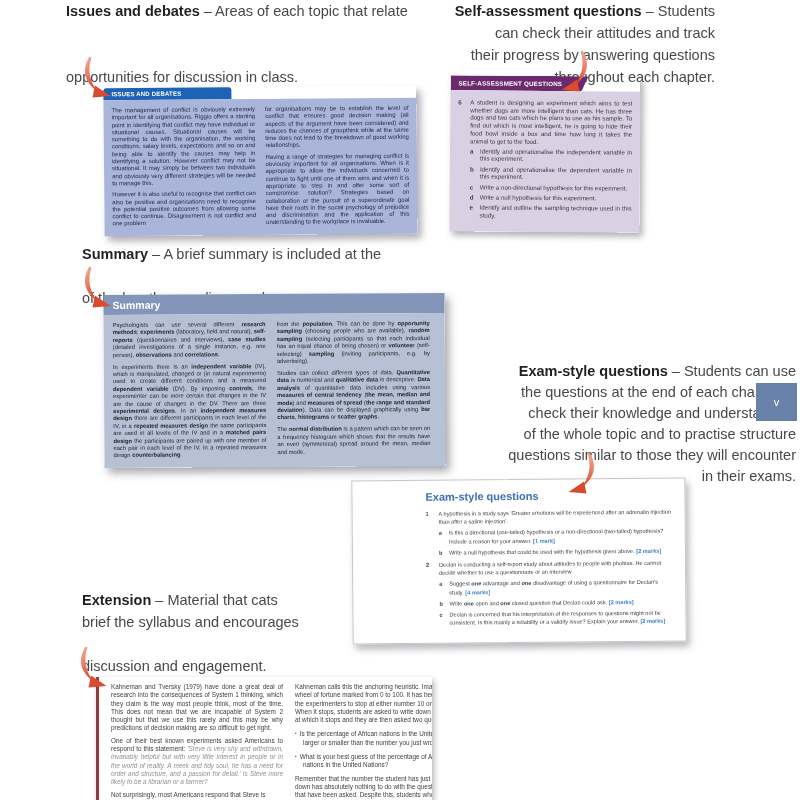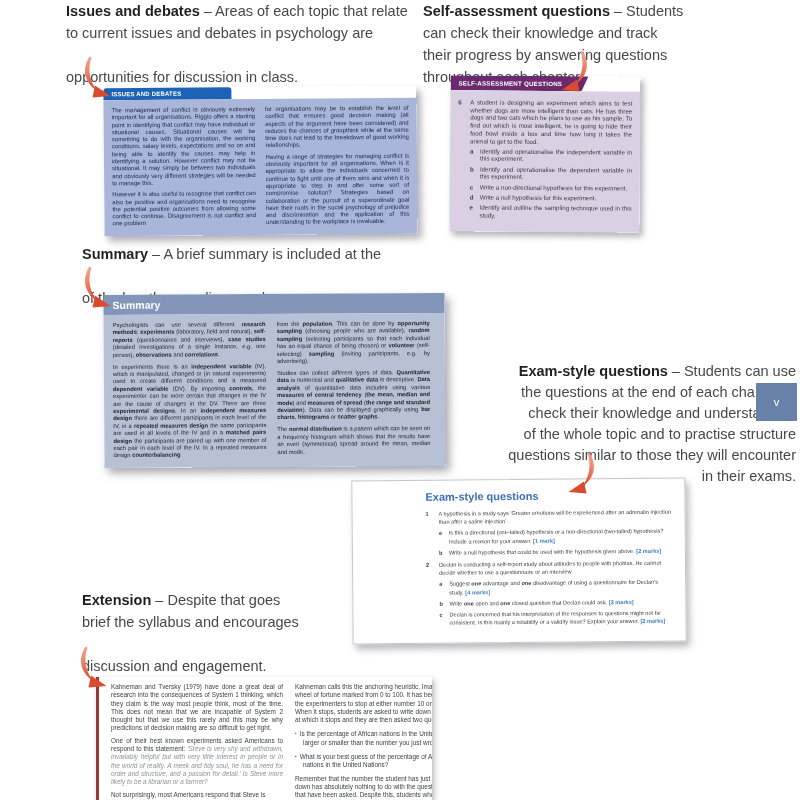--- a/index.html
+++ b/index.html
@@ -3,21 +3,21 @@
 <meta charset="utf-8">
 <style>
   html,body{margin:0;padding:0;}
   body{width:800px;height:800px;background:#ffffff;font-family:"Liberation Sans","DejaVu Sans",sans-serif;}
   #canvas{position:relative;width:800px;height:800px;overflow:hidden;background:#fff;}
 
   
   .ann{position:absolute;font-size:14.5px;line-height:22px;color:#47484a;z-index:1;}
   .ann b{color:#1f2021;font-weight:700;}
   #ann-issues{left:66px;top:0px;width:368px;}
-  #ann-saq{left:423px;top:0px;width:292px;}
+  #ann-saq{left:423px;top:0px;width:292px;text-align:right;}
   #ann-summary{left:82px;top:243px;width:340px;}
   #ann-exam{left:496px;top:361px;width:300px;line-height:21px;text-align:right;}
   #ann-extension{left:82px;top:589px;width:272px;}
 
   
   .arrow{position:absolute;z-index:6;}
   .arrow.flip{transform:scaleX(-1);}
   #arrow-issues{left:80px;top:56px;}
   #arrow-saq{left:556px;top:50px;}
   #arrow-summary{left:80px;top:266px;}
@@ -85,25 +85,25 @@
 
   <svg width="0" height="0" style="position:absolute" aria-hidden="true">
     <defs>
       <linearGradient id="agrad" x1="0" y1="0" x2="0.4" y2="1">
         <stop offset="0" stop-color="#f6b09b"></stop>
           <stop offset="1" stop-color="#d94a2e"></stop>
       </linearGradient>
     </defs>
   </svg>
 
-  <div class="ann" id="ann-issues"><b>Issues and debates</b><span> – Areas of each topic that relate</span><br><span>to current issues and debates in psychology are</span><br><br><span>opportunities for discussion in class.</span></div>
-  <div class="ann" id="ann-saq"><b>Self-assessment questions</b><span> – Students</span><br><span>can check their knowledge and track</span><br><span>their progress by answering questions</span><br><span>throughout each chapter.</span></div>
+  <div class="ann" id="ann-issues"><b>Issues and debates</b><span> – Areas of each topic that relate</span><br><br><br><span>opportunities for discussion in class.</span></div>
+  <div class="ann" id="ann-saq"><b>Self-assessment questions</b><span> – Students</span><br><span>can check their attitudes and track</span><br><span>their progress by answering questions</span><br><span>throughout each chapter.</span></div>
   <div class="ann" id="ann-summary"><b>Summary</b><span> – A brief summary is included at the</span><br><br><span>of the key themes discussed.</span></div>
   <div class="ann" id="ann-exam"><b>Exam-style questions</b><span> – Students can use</span><br><span>the questions at the end of each chapter to</span><br><span>check their knowledge and understanding</span><br><span>of the whole topic and to practise structure</span><br><span>questions similar to those they will encounter</span><br><span>in their exams.</span></div>
-  <div class="ann" id="ann-extension"><b>Extension</b><span> – Despite that goes</span><br><span>brief the syllabus and encourages</span><br><br><span>discussion and engagement.</span></div>
+  <div class="ann" id="ann-extension"><b>Extension</b><span> – Material that cats</span><br><span>brief the syllabus and encourages</span><br><br><span>discussion and engagement.</span></div>
 
   <svg class="arrow" id="arrow-issues" width="34" height="42" viewBox="0 0 34 42">
       <path d="M9.5,0.5 C3,11 1.5,25 19,36.5 C9,27 7.5,12 11.5,1.5 Z" fill="url(#agrad)"></path>
       <path d="M15,29.5 L30.5,40 L12.5,41.5 Z" fill="#d94a2e"></path>
     </svg>
   <svg class="arrow flip" id="arrow-saq" width="38" height="42" viewBox="0 0 34 42">
       <path d="M9.5,0.5 C3,11 1.5,25 19,36.5 C9,27 7.5,12 11.5,1.5 Z" fill="url(#agrad)"></path>
       <path d="M15,29.5 L30.5,40 L12.5,41.5 Z" fill="#d94a2e"></path>
     </svg>
   <svg class="arrow" id="arrow-summary" width="34" height="42" viewBox="0 0 34 42">

